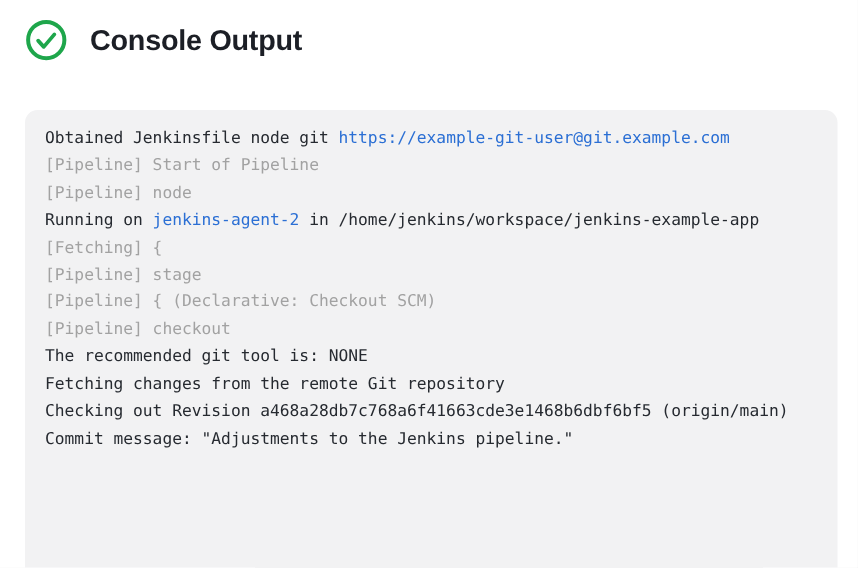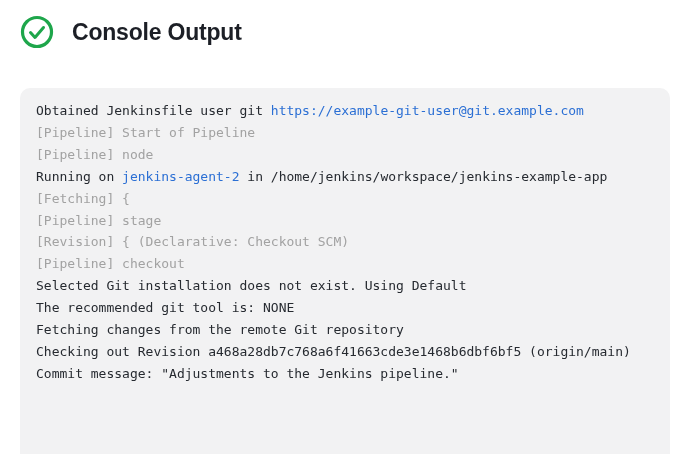--- a/index.html
+++ b/index.html
@@ -80,29 +80,28 @@
   <div class="header">
     <svg class="status-icon" viewBox="0 0 34 34" fill="none" xmlns="http://www.w3.org/2000/svg">
       <circle cx="17" cy="17" r="14.5" stroke="var(--success-green)" stroke-width="3.2"></circle>
       <path d="M10.5 17.5 L15 22.5 L23.5 12.5" stroke="var(--success-green)" stroke-width="3" stroke-linecap="round" stroke-linejoin="round"></path>
     </svg>
     <h1 class="page-title">Console Output</h1>
   </div>
 
   <div class="console-box">
     <div class="console-log">
-        <div class="console-line"><span class="seg-plain">Obtained Jenkinsfile user git </span><a class="seg-link">https://example-git-user@git.example.com</a></div>
+        <div class="console-line"><span class="seg-plain">Obtained Jenkinsfile node git </span><a class="seg-link">https://example-git-user@git.example.com</a></div>
         <div class="console-line"><span class="seg-muted">[Pipeline] Start of Pipeline</span></div>
         <div class="console-line"><span class="seg-muted">[Pipeline] node</span></div>
         <div class="console-line"><span class="seg-plain">Running on </span><a class="seg-link">jenkins-agent-2</a><span class="seg-plain"> in /home/jenkins/workspace/jenkins-example-app</span></div>
         <div class="console-line"><span class="seg-muted">[Fetching] {</span></div>
         <div class="console-line"><span class="seg-muted">[Pipeline] stage</span></div>
-        <div class="console-line"><span class="seg-muted">[Revision] { (Declarative: Checkout SCM)</span></div>
+        <div class="console-line"><span class="seg-muted">[Pipeline] { (Declarative: Checkout SCM)</span></div>
         <div class="console-line"><span class="seg-muted">[Pipeline] checkout</span></div>
-        <div class="console-line"><span class="seg-plain">Selected Git installation does not exist. Using Default</span></div>
         <div class="console-line"><span class="seg-plain">The recommended git tool is: NONE</span></div>
         <div class="console-line"><span class="seg-plain">Fetching changes from the remote Git repository</span></div>
         <div class="console-line"><span class="seg-plain">Checking out Revision a468a28db7c768a6f41663cde3e1468b6dbf6bf5 (origin/main)</span></div>
         <div class="console-line"><span class="seg-plain">Commit message: "Adjustments to the Jenkins pipeline."</span></div>
       </div>
   </div>
 
 </div>
 
 </body></html>

